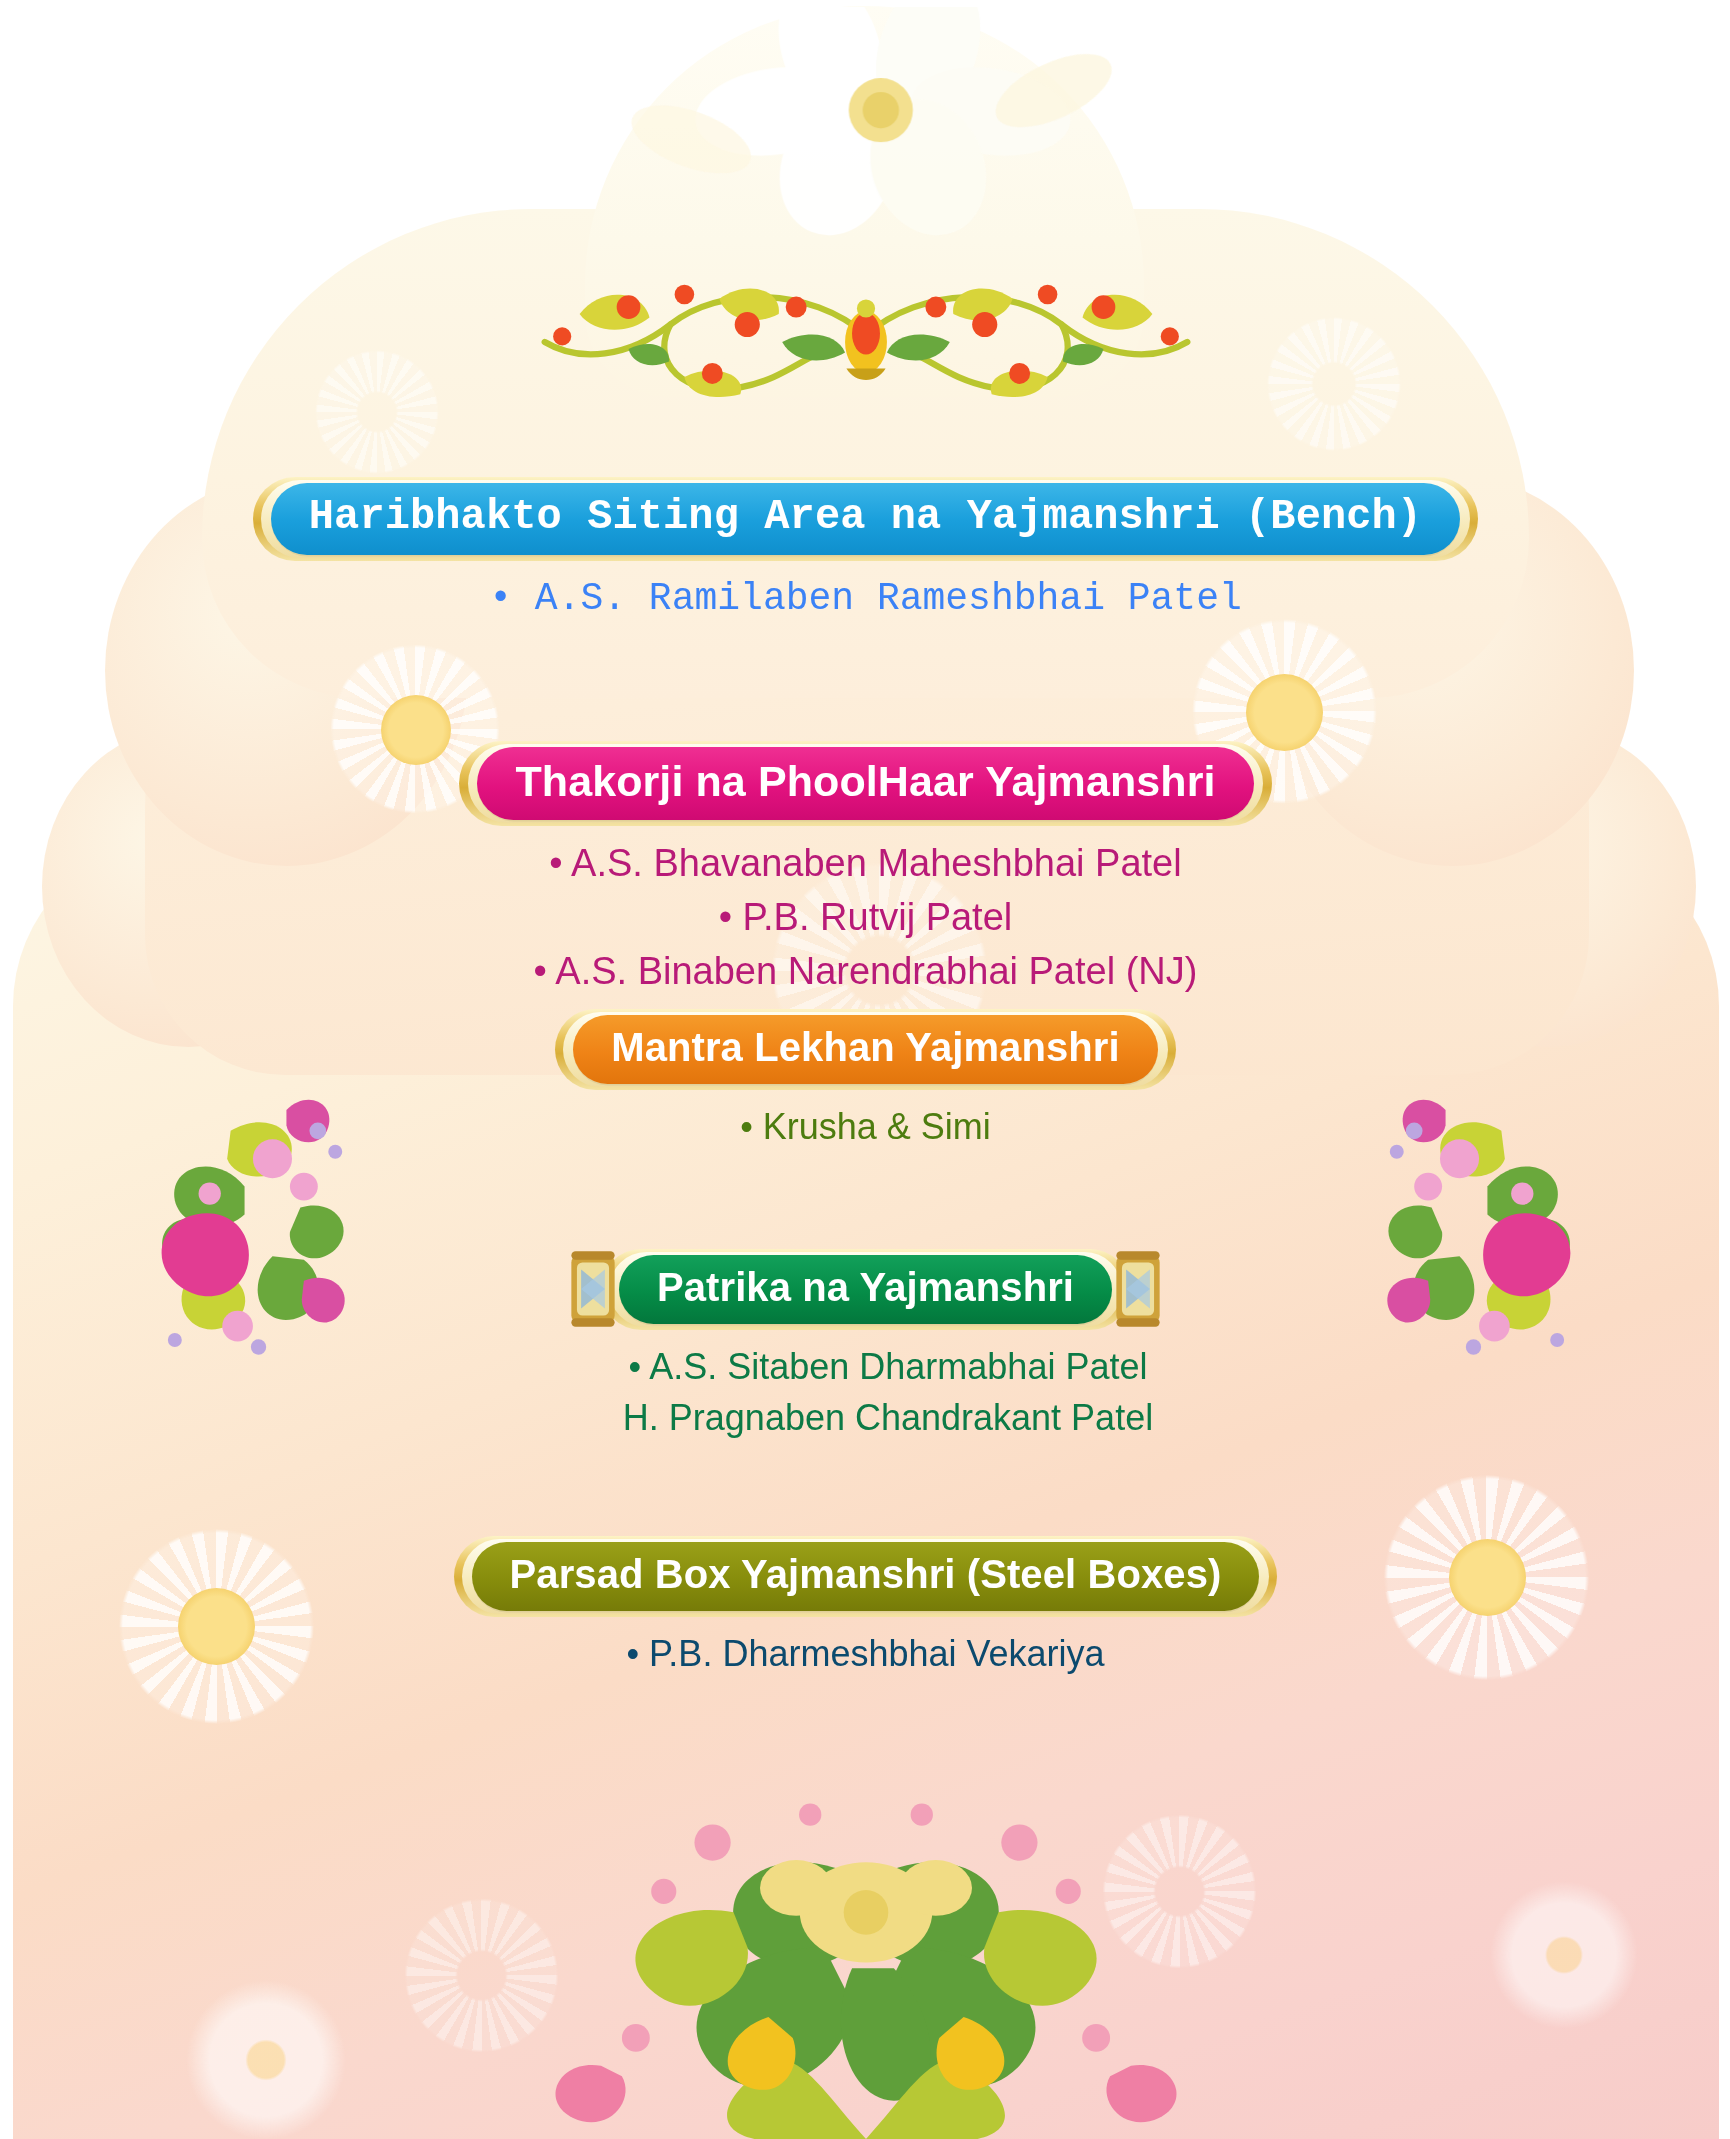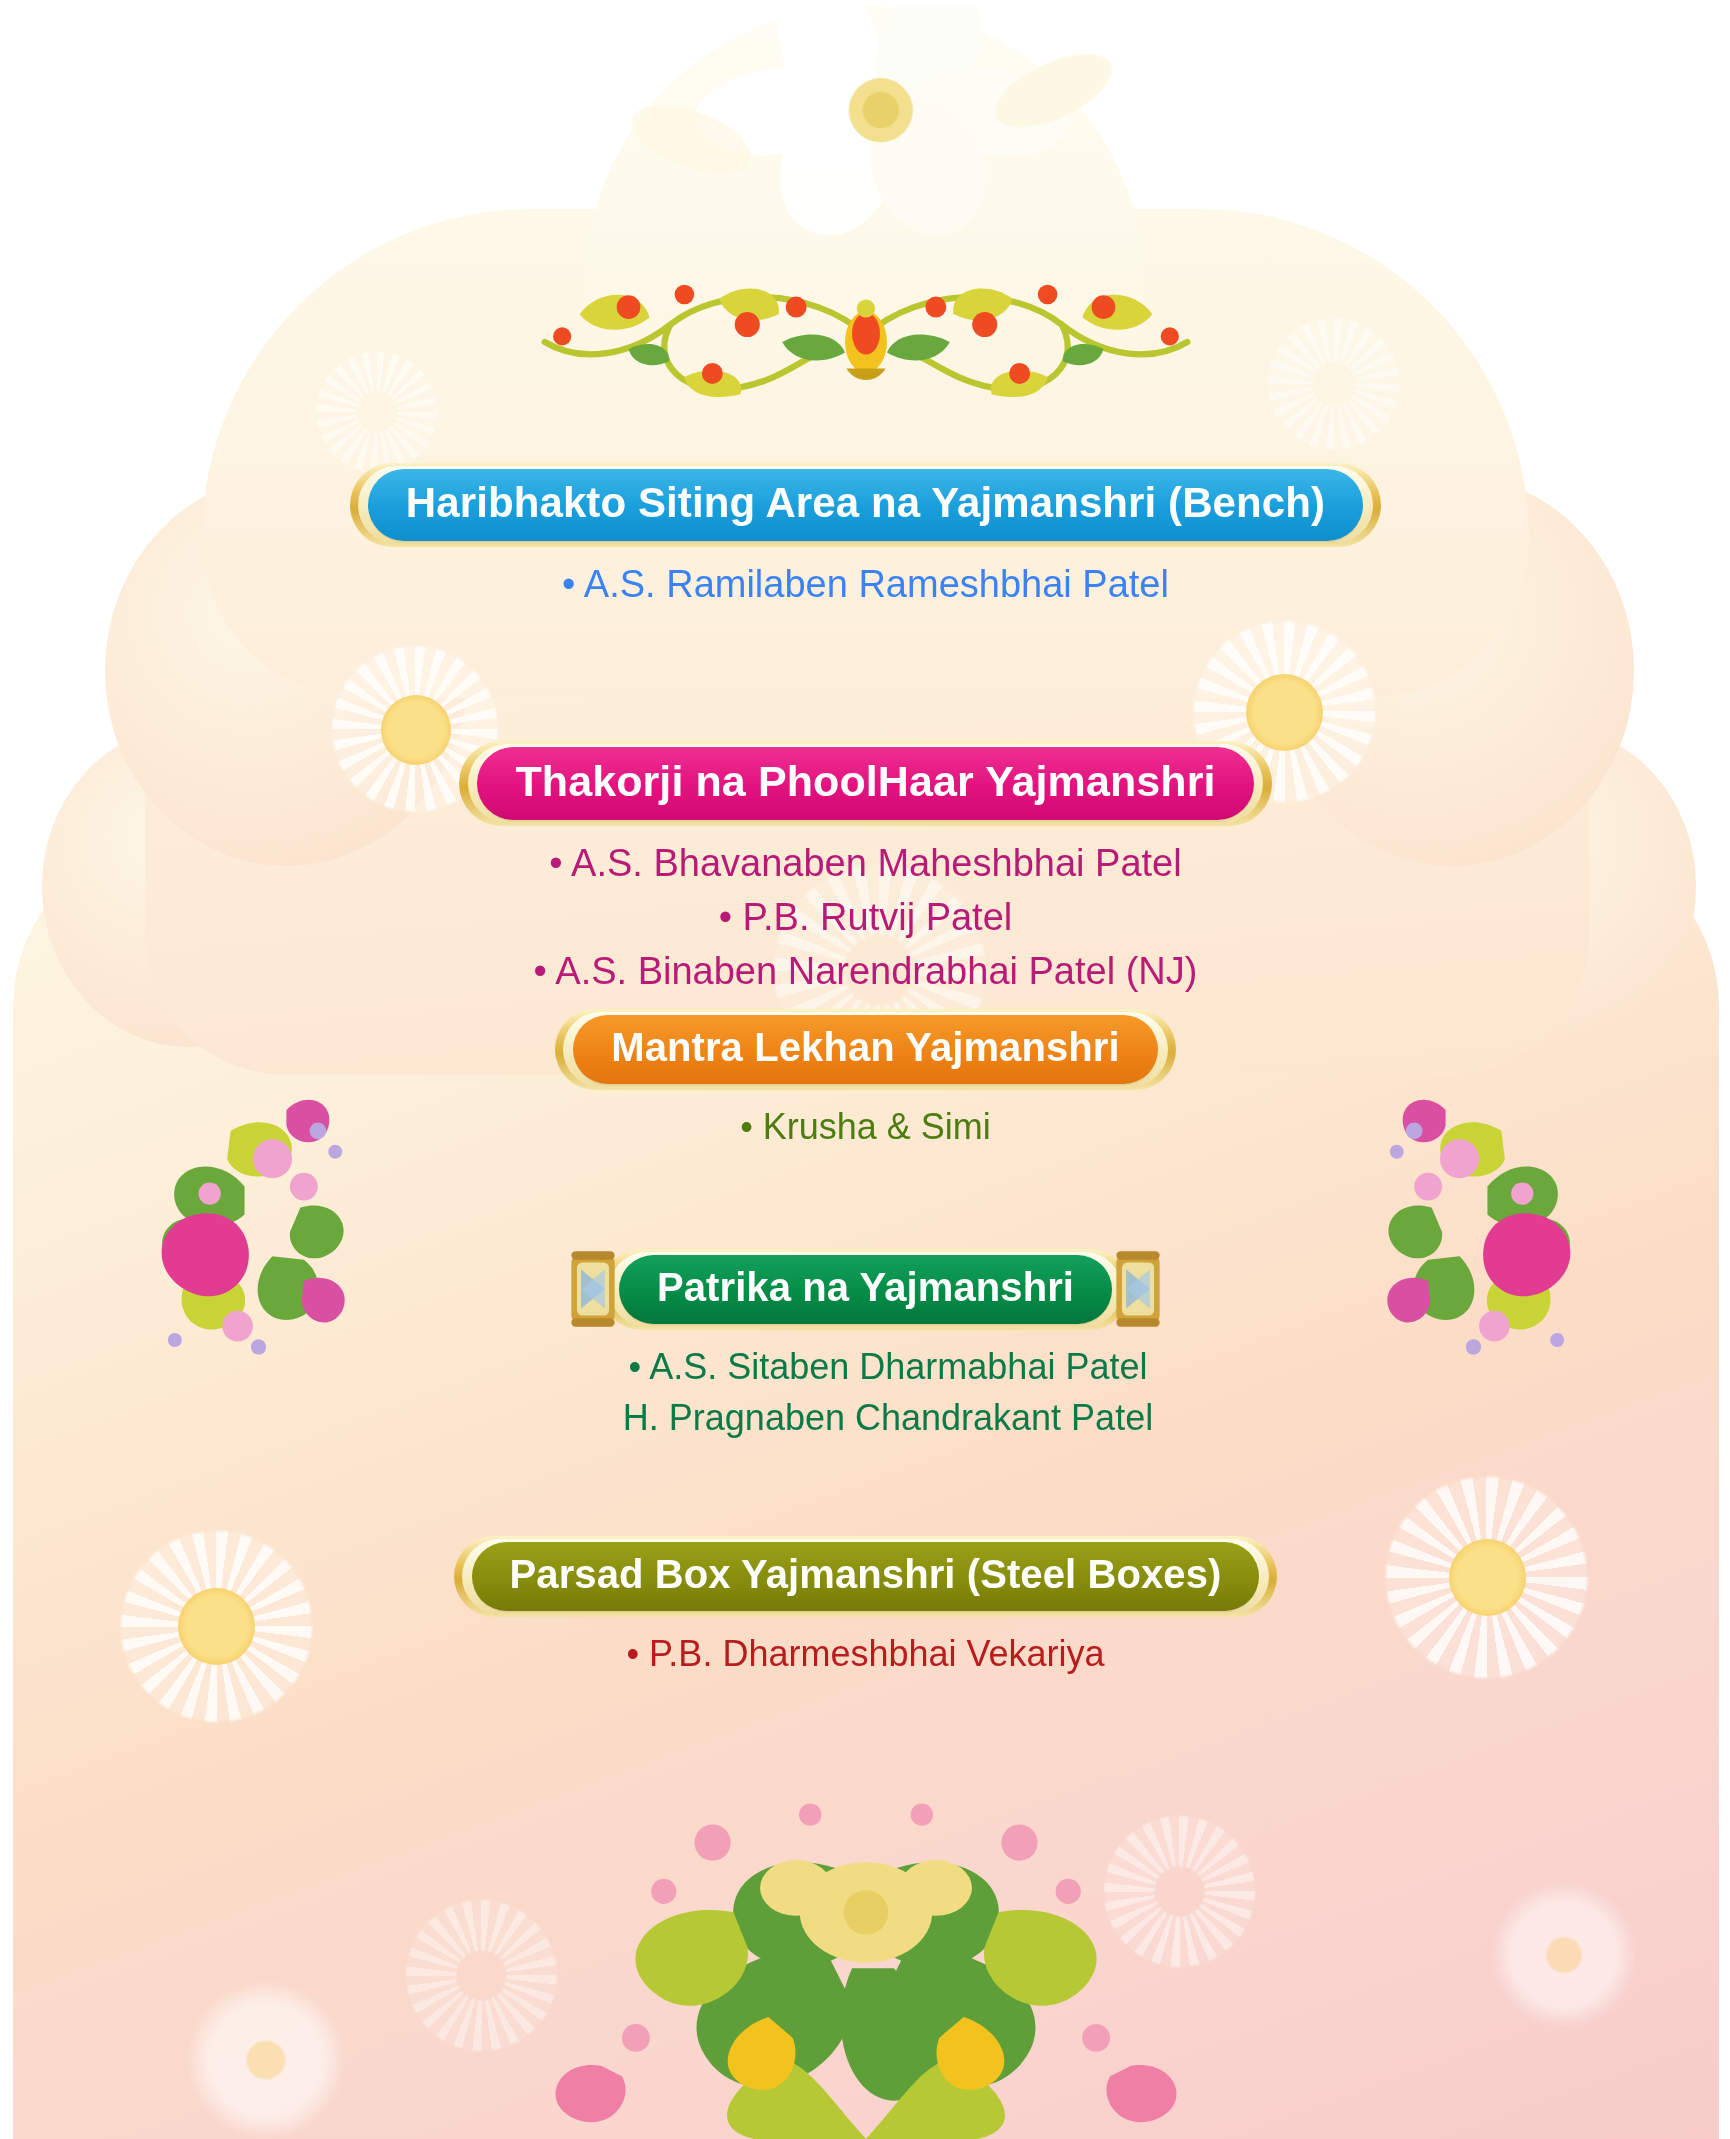--- a/index.html
+++ b/index.html
@@ -147,40 +147,40 @@
     z-index: 2;
   }
 
   .names {
     margin-top: 17px;
     line-height: 1.42;
   }
   .name { white-space: nowrap; }
 
   
-  #sec-bench { top: 469px; }
+  #sec-bench { top: 483px; font-family: Liberation Mono, monospace; }
   #sec-bench .pill { background: linear-gradient(180deg,#3cb6e8 0%, #1a9fdc 52%, #0f8fcd 100%); font-size: 42px; }
   #sec-bench .names { color: #3b82f6; font-size: 38px; }
 
   #sec-phoolhaar { top: 747px; }
   #sec-phoolhaar .pill { background: linear-gradient(180deg,#ef2f92 0%, #e2127f 55%, #cf0a72 100%); font-size: 43px; text-align: right; }
   #sec-phoolhaar .names { color: #b81a78; font-size: 38px; text-align: center; }
   #sec-phoolhaar .names .name { display: block; }
 
   #sec-mantra { top: 1015px; }
   #sec-mantra .pill { background: linear-gradient(180deg,#f59b2a 0%, #ef8316 55%, #e2750c 100%); font-size: 40px; }
   #sec-mantra .names { color: #4d7c0f; font-size: 36px; }
 
   #sec-patrika { top: 1255px; }
   #sec-patrika .pill { background: linear-gradient(180deg,#12a05a 0%, #058c47 55%, #03773c 100%); font-size: 40px; }
   #sec-patrika .names { color: #0c7a46; font-size: 36px; padding-left: 45px; }
 
   #sec-parsad { top: 1542px; }
   #sec-parsad .pill { background: linear-gradient(180deg,#9aa018 0%, #878d0c 55%, #767b08 100%); font-size: 40px; }
-  #sec-parsad .names { color: #b91c1c; font-size: 36px; }
+  #sec-parsad .names { color: #0c4a6e; font-size: 36px; }
 
   
   .endcap {
     position: absolute;
     width: 52px; height: 81px;
     top: 50%; transform: translateY(-50%);
     z-index: 4;
   }
   .endcap.left { left: -52px; }
   .endcap.right { right: -52px; }

